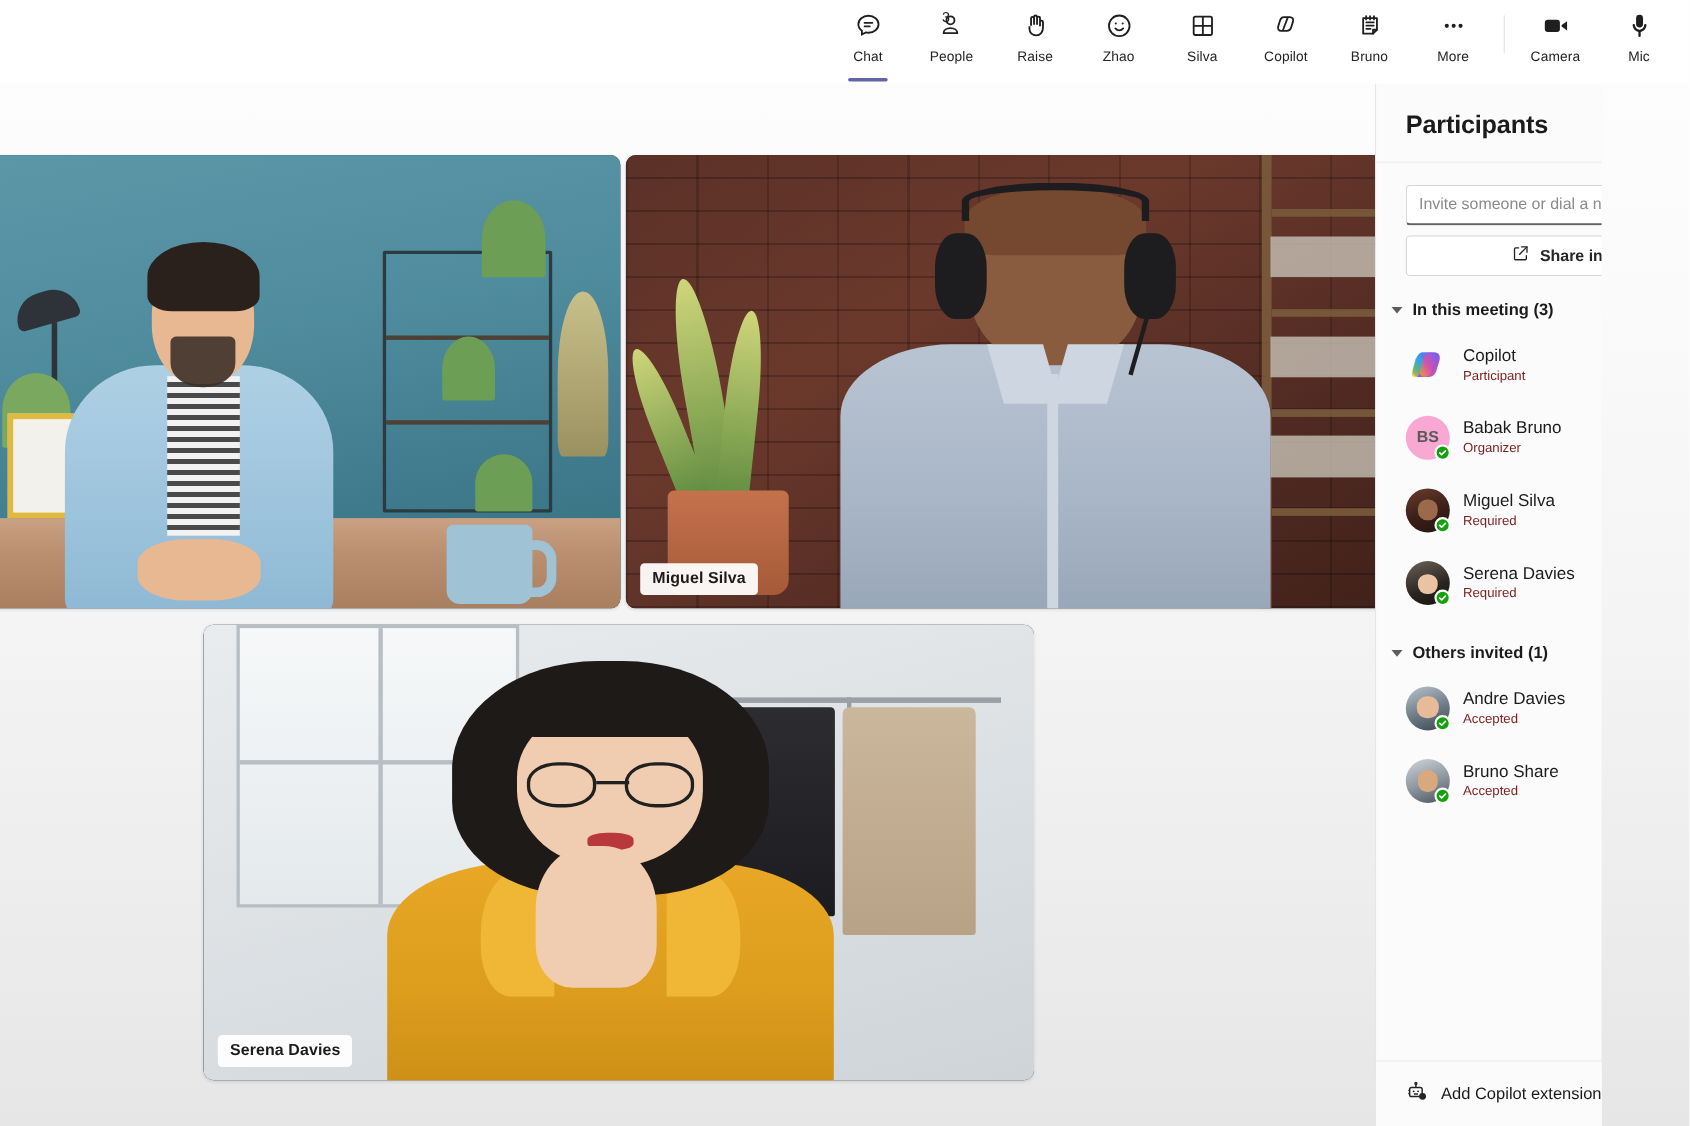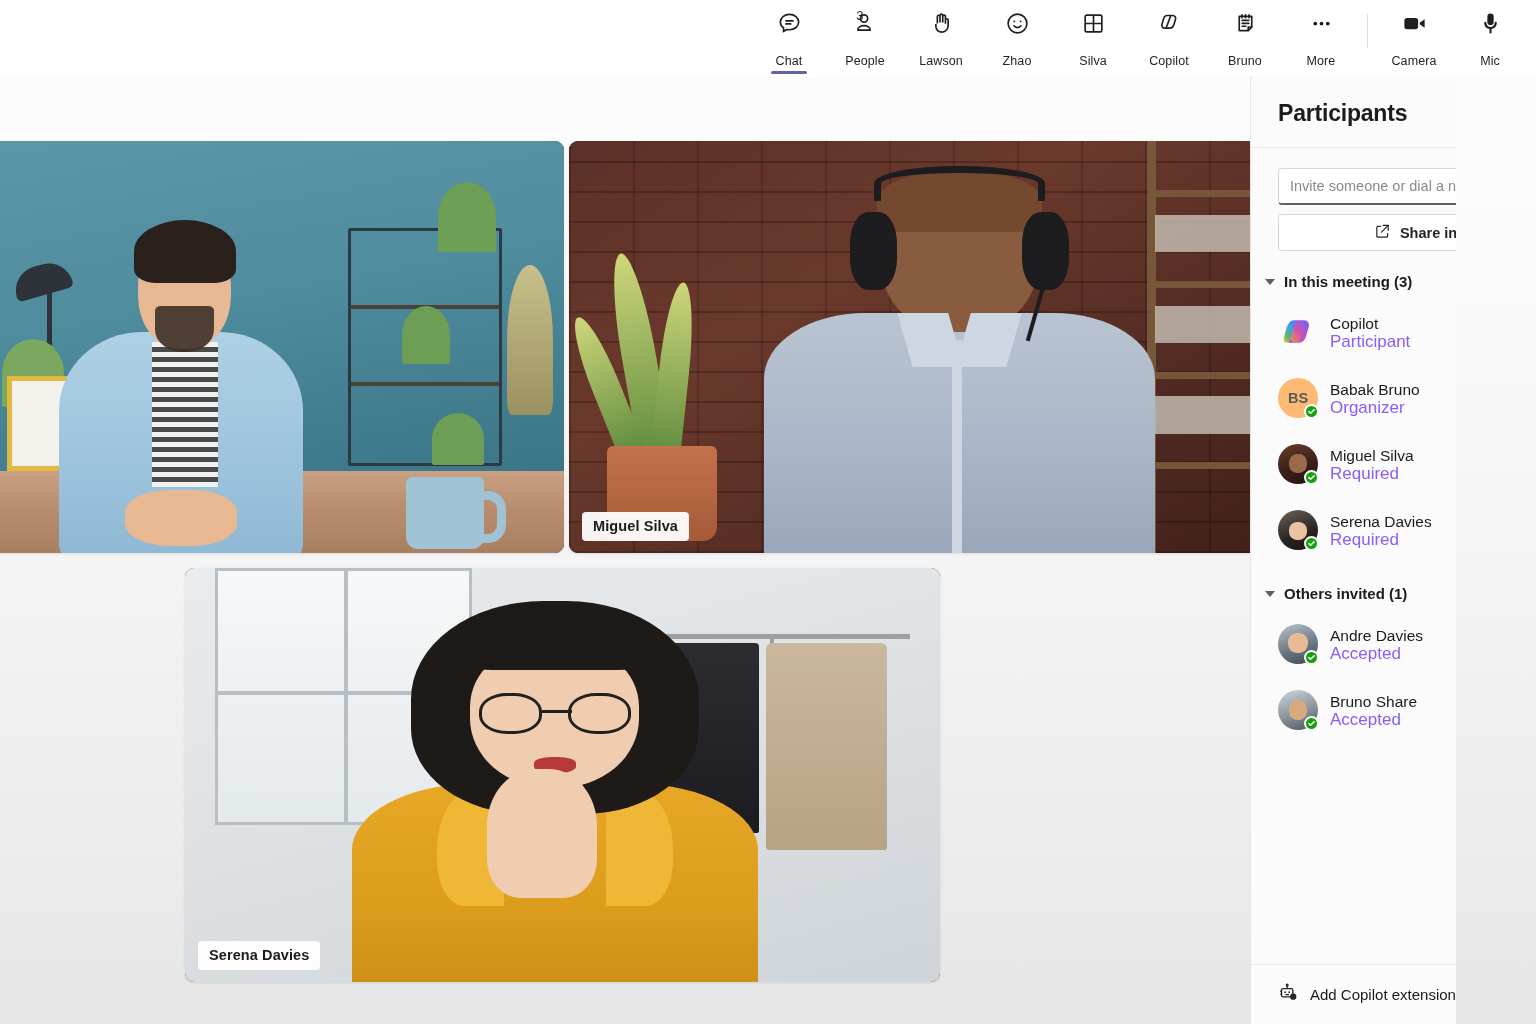--- a/index.html
+++ b/index.html
@@ -52,21 +52,21 @@
   }
   .tb-icon {
     height: 30px;
     display: flex;
     align-items: center;
     justify-content: center;
     color: #1f1f1f;
     position: relative;
   }
   .tb-label {
-    margin-top: 16px;
+    margin-top: 6px;
     font-size: 12.5px;
     color: #242424;
     letter-spacing: .1px;
     line-height: 14px;
   }
   .tb-underline {
     position: absolute;
     bottom: -4px;
     left: 50%;
     transform: translateX(-50%);
@@ -333,21 +333,21 @@
     height: 66px;
     padding: 0 12px 0 27px;
     cursor: pointer;
   }
   .avatar-wrap { position: relative; width: 40px; height: 40px; flex: none; }
   .avatar {
     width: 40px; height: 40px;
     border-radius: 50%;
     overflow: hidden;
     position: relative;
-    background: #fdba74;
+    background: #f9a8d4;
     display: flex; align-items: center; justify-content: center;
     font-size: 14.5px; font-weight: 600; color: #5a5a5a;
   }
   .presence {
     position: absolute;
     right: -1px; bottom: -1px;
     width: 15px; height: 15px;
     border-radius: 50%;
     background: #13a10e;
     border: 2px solid #fbfbfb;
@@ -355,22 +355,22 @@
   }
   .presence svg { width: 9px; height: 9px; }
   .pinfo { min-width: 0; }
   .pname {
     font-size: 15.5px;
     color: #1b1b1b;
     line-height: 19px;
     white-space: nowrap;
   }
   .prole {
-    font-size: 17px;
-    color: #8b5cf6;
+    font-size: 12px;
+    color: #7f1d1d;
     line-height: 17px;
     white-space: nowrap;
   }
 
   
   .av-miguel { background: linear-gradient(160deg,#6b3c2a 0%,#3a2019 55%,#241311 100%); }
   .av-miguel::after { content:""; position:absolute; left:28%; top:26%; width:44%; height:46%;
                       background:#9a6a4a; border-radius:46%; }
   .av-serena { background: linear-gradient(160deg,#6d6259 0%,#2a2420 60%,#17130f 100%); }
   .av-serena::after { content:""; position:absolute; left:27%; top:30%; width:46%; height:44%;
@@ -431,21 +431,21 @@
         </div>
         <div class="tb-label">People</div>
       </div>
 
       <div class="tb-item">
         <div class="tb-icon">
           <svg width="25" height="25" viewBox="0 0 24 24" fill="none" stroke="#1f1f1f" stroke-width="1.6" stroke-linejoin="round">
             <path d="M8 12V5.4a1.3 1.3 0 0 1 2.6 0V11m0-.6V4.3a1.3 1.3 0 0 1 2.6 0V11m0-.5V5.2a1.3 1.3 0 0 1 2.6 0v7.1m0-3.6a1.3 1.3 0 0 1 2.6 0v4.9c0 3.6-2.3 6.7-5.9 6.7-3.3 0-5.9-2.1-5.9-5.6v-2.3"></path>
           </svg>
         </div>
-        <div class="tb-label">Lawson</div>
+        <div class="tb-label">Raise</div>
       </div>
 
       <div class="tb-item">
         <div class="tb-icon">
           <svg width="25" height="25" viewBox="0 0 24 24" fill="none" stroke="#1f1f1f" stroke-width="1.6" stroke-linecap="round">
             <circle cx="12" cy="12" r="9"></circle>
             <circle cx="9" cy="10" r=".9" fill="#1f1f1f" stroke="none"></circle>
             <circle cx="15" cy="10" r=".9" fill="#1f1f1f" stroke="none"></circle>
             <path d="M8.6 14.2c.9 1.1 2 1.7 3.4 1.7s2.5-.6 3.4-1.7"></path>
           </svg>

